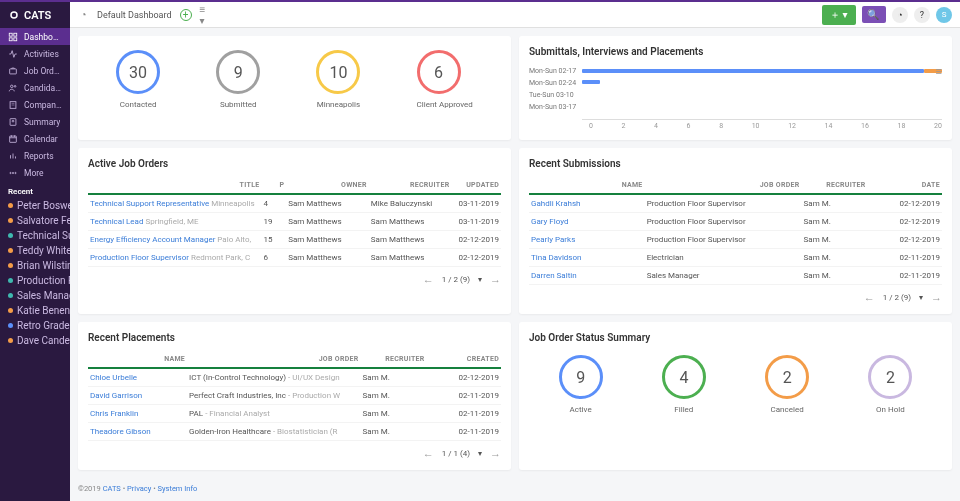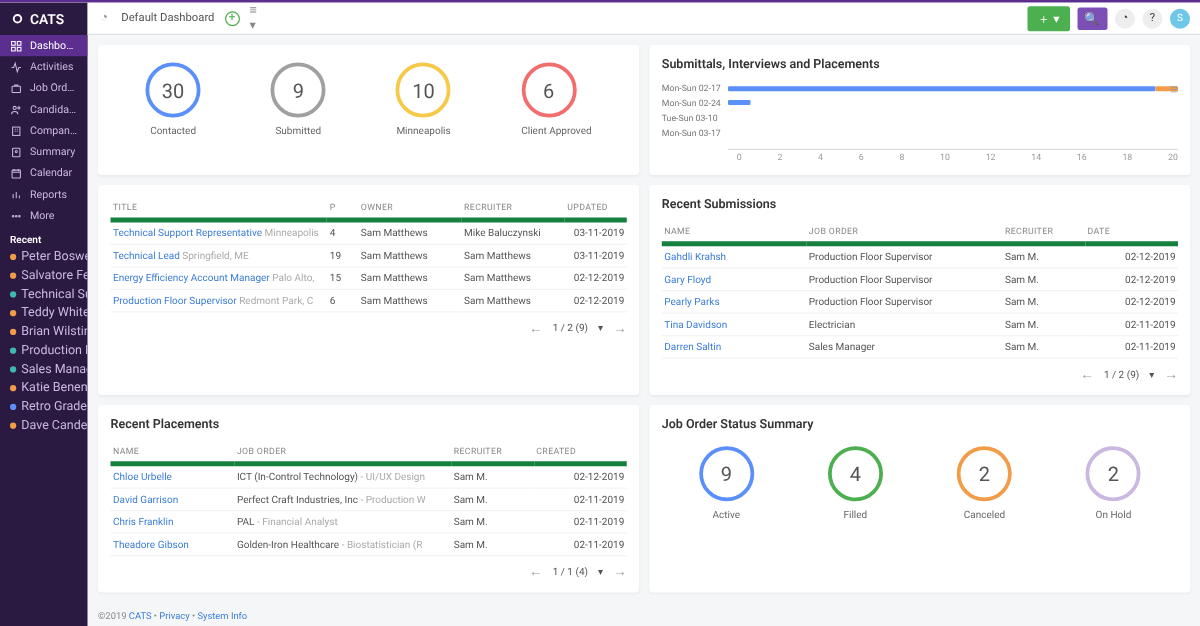--- a/index.html
+++ b/index.html
@@ -39,21 +39,21 @@
 .chart-labels{display:flex;flex-direction:column;gap:4px;font-size:7px;color:#777;padding-top:2px}
 .chart-area{flex:1;height:55px;position:relative;border-bottom:1px solid #ddd}
 .chart-row{height:11px;display:flex;align-items:center}
 .bar{height:4px;border-radius:1px}
 .axis{display:flex;justify-content:space-between;font-size:7px;color:#999;margin-top:2px;padding-left:60px}
 .legend{display:flex;justify-content:center;gap:10px;margin-top:4px;font-size:7.5px;color:#555}
 .legend-item{display:flex;align-items:center;gap:3px}
 .legend-sw{width:8px;height:6px;border-radius:1px}
 .menu-icon{position:absolute;right:0;top:0;color:#999;cursor:pointer;font-size:11px}
 table{width:100%;border-collapse:collapse;font-size:8px}
-th{text-align:left;color:#888;font-weight:400;text-transform:uppercase;font-size:7px;padding:4px 2px;border-bottom:4px solid #15803d;letter-spacing:.3px}
+th{text-align:right;color:#888;font-weight:700;text-transform:uppercase;font-size:7px;padding:4px 2px;border-bottom:2px solid #15803d;letter-spacing:.3px}
 td{padding:4px 2px;border-bottom:1px solid #f3f3f3;color:#555;white-space:nowrap;overflow:hidden;text-overflow:ellipsis;max-width:0}
 td.link{color:#3b7dd8;cursor:pointer}
 td .sub{color:#aaa;font-weight:400}
 .pager{display:flex;justify-content:flex-end;align-items:center;gap:8px;margin-top:6px;font-size:8px;color:#555}
 .pager span{cursor:pointer}
 .arrow{font-size:11px;color:#999;cursor:pointer}
 .footer{font-size:7.5px;color:#888;padding:6px 0}
 .footer a{color:#3b7dd8;cursor:pointer}
 .ic{width:11px;height:11px;display:inline-flex;align-items:center;justify-content:center;color:#888;cursor:pointer}
 .plus{width:12px;height:12px;border:1px solid #4caf50;border-radius:50%;color:#4caf50;display:flex;align-items:center;justify-content:center;font-size:10px;cursor:pointer}
@@ -221,20 +221,21 @@
               <span>14</span>
               <span>16</span>
               <span>18</span>
               <span>20</span>
             </div>
         </div>
       </div>
 
       <div class="row">
         <div class="card half">
+          <div class="card-title">Active Job Orders</div>
           <table>
               <thead>
                 <tr id="aj-head">
                   <th>TITLE</th>
                   <th>P</th>
                   <th>OWNER</th>
                   <th>RECRUITER</th>
                   <th>UPDATED</th>
                 </tr>
               </thead>

